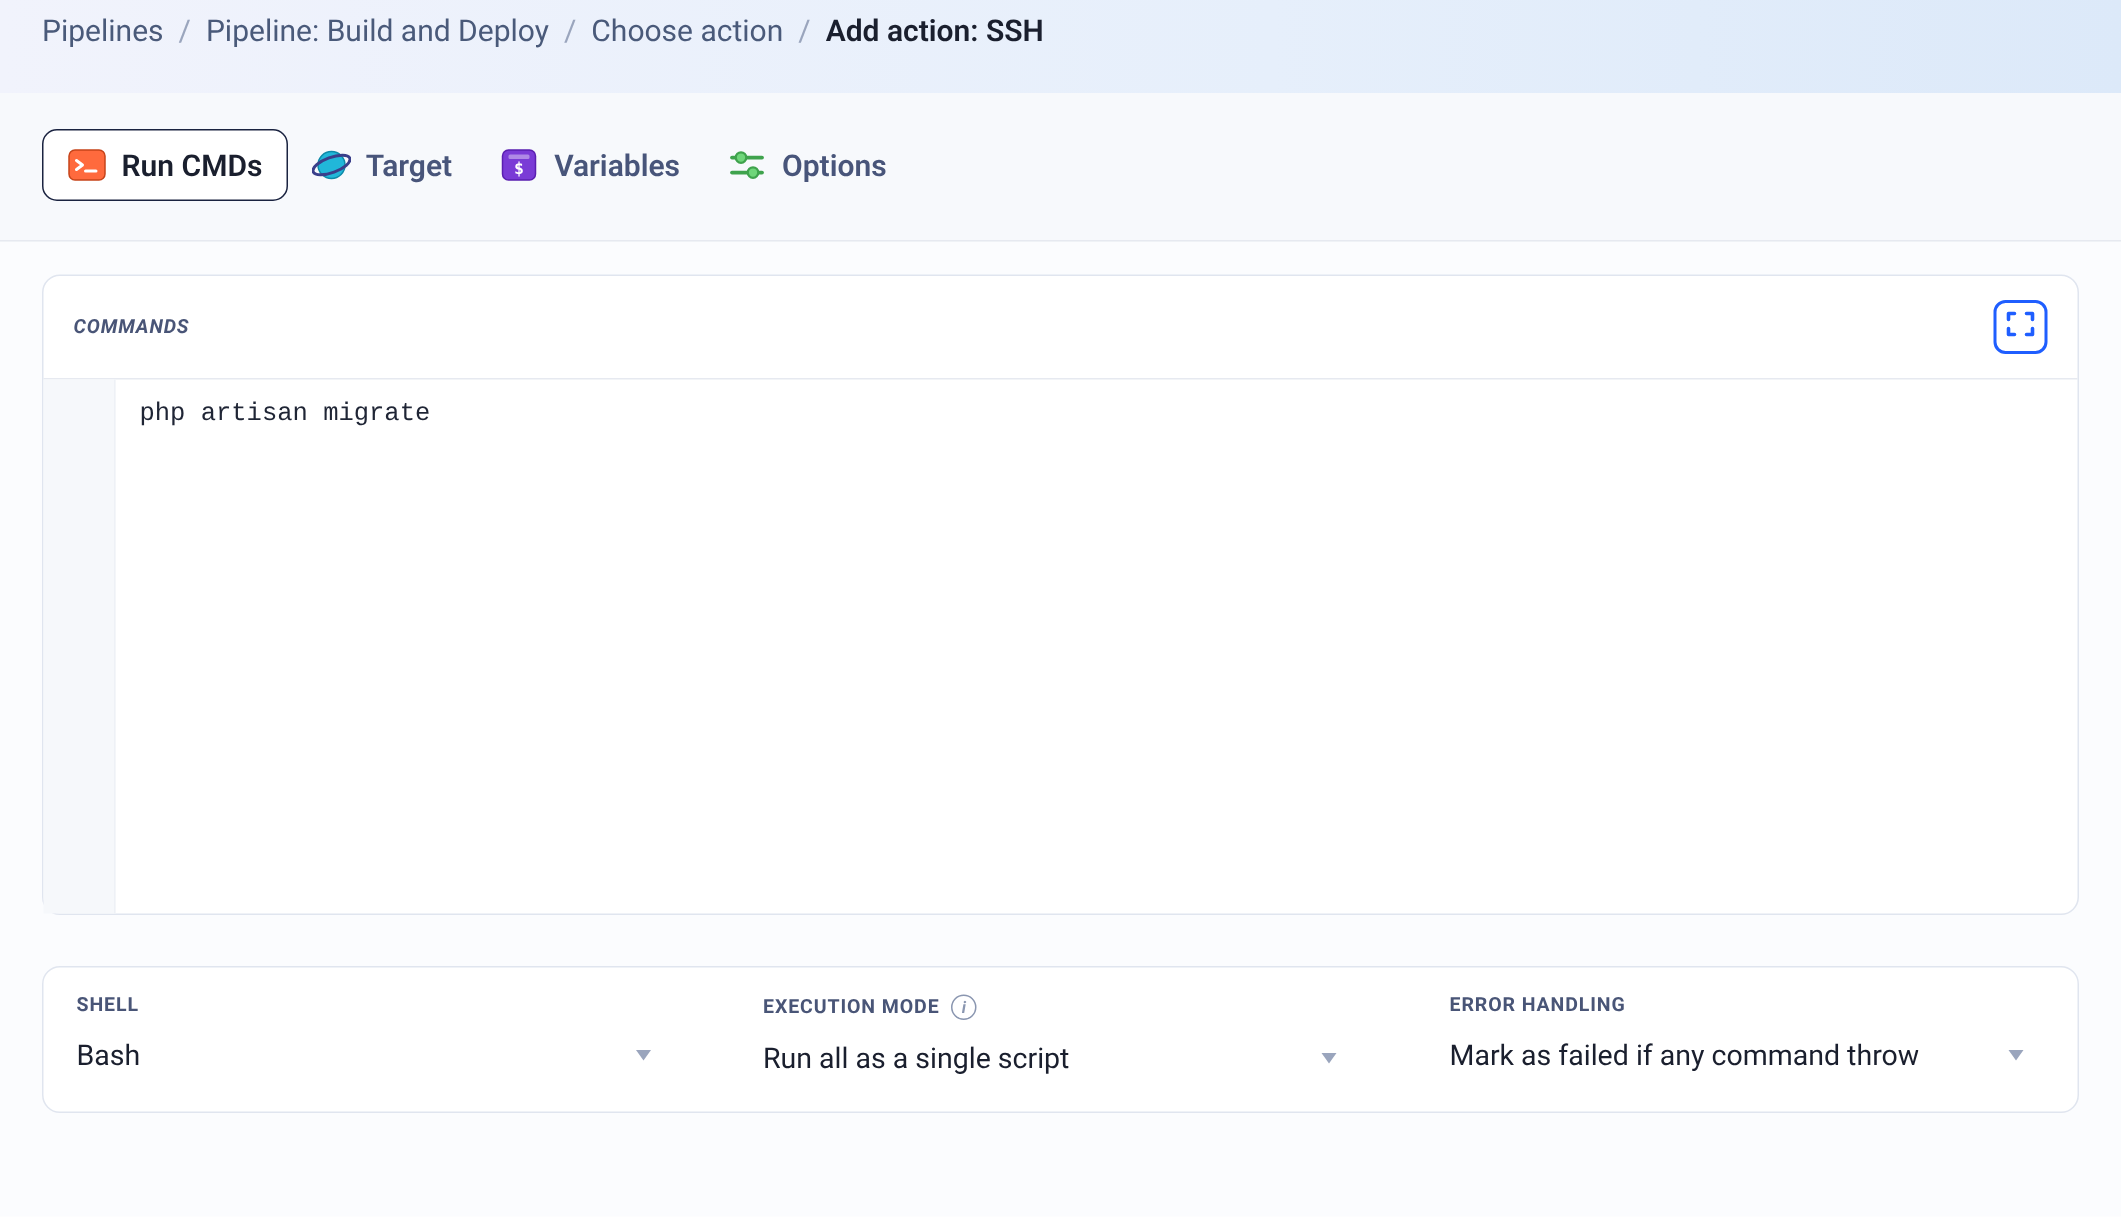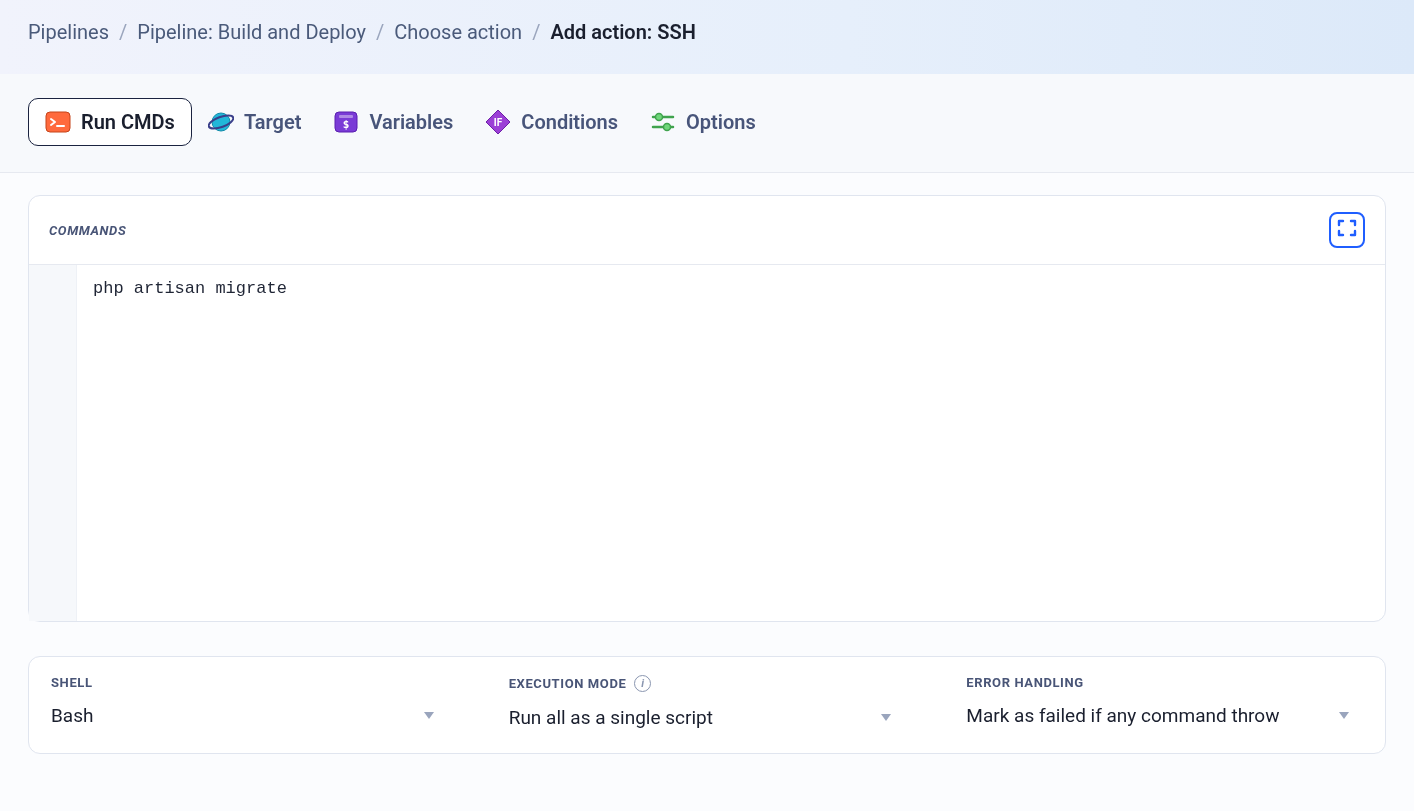--- a/index.html
+++ b/index.html
@@ -5,21 +5,21 @@
 * { box-sizing: border-box; margin: 0; padding: 0; }
 body {
   font-family: -apple-system, BlinkMacSystemFont, "Segoe UI", Roboto, sans-serif;
   background: #fbfcfe;
   width: 1414px;
   height: 811px;
   overflow: hidden;
 }
 .header-area {
   background: linear-gradient(to right, #f1f3fc 0%, #e6effb 60%, #dce9f9 100%);
-  padding: 20px 28px 30px 28px;
+  padding: 8px 28px 30px 28px;
 }
 .breadcrumb {
   display: flex;
   align-items: center;
   gap: 10px;
   font-size: 20px;
   color: #4a5a7a;
 }
 .breadcrumb a {
   color: #4a5a7a;
@@ -192,29 +192,20 @@
     <span class="ticon">
       <svg width="26" height="26" viewBox="0 0 26 26">
         <rect x="2" y="3" width="22" height="20" rx="4" fill="#7a3bd6" stroke="#5a1fb0" stroke-width="1"></rect>
         <rect x="6" y="6" width="14" height="3" rx="1" fill="#fff" opacity="0.4"></rect>
         <text x="13" y="19" font-size="11" fill="#fff" text-anchor="middle" font-family="monospace" font-weight="bold">$</text>
       </svg>
     </span>
     <span>Variables</span>
   </div>
 
-  <div class="tab">
-    <span class="ticon">
-      <svg width="26" height="26" viewBox="0 0 26 26">
-        <polygon points="13,1 25,13 13,25 1,13" fill="#9b3fd6" stroke="#6e1fa8" stroke-width="1"></polygon>
-        <text x="13" y="17" font-size="10" fill="#fff" text-anchor="middle" font-weight="bold">IF</text>
-      </svg>
-    </span>
-    <span>Conditions</span>
-  </div>
 
   <div class="tab">
     <span class="ticon">
       <svg width="26" height="26" viewBox="0 0 26 26">
         <line x1="3" y1="8" x2="23" y2="8" stroke="#3fa34d" stroke-width="2.5" stroke-linecap="round"></line>
         <circle cx="9" cy="8" r="3.5" fill="#6fd67a" stroke="#3fa34d" stroke-width="1.5"></circle>
         <line x1="3" y1="18" x2="23" y2="18" stroke="#3fa34d" stroke-width="2.5" stroke-linecap="round"></line>
         <circle cx="17" cy="18" r="3.5" fill="#6fd67a" stroke="#3fa34d" stroke-width="1.5"></circle>
       </svg>
     </span>

